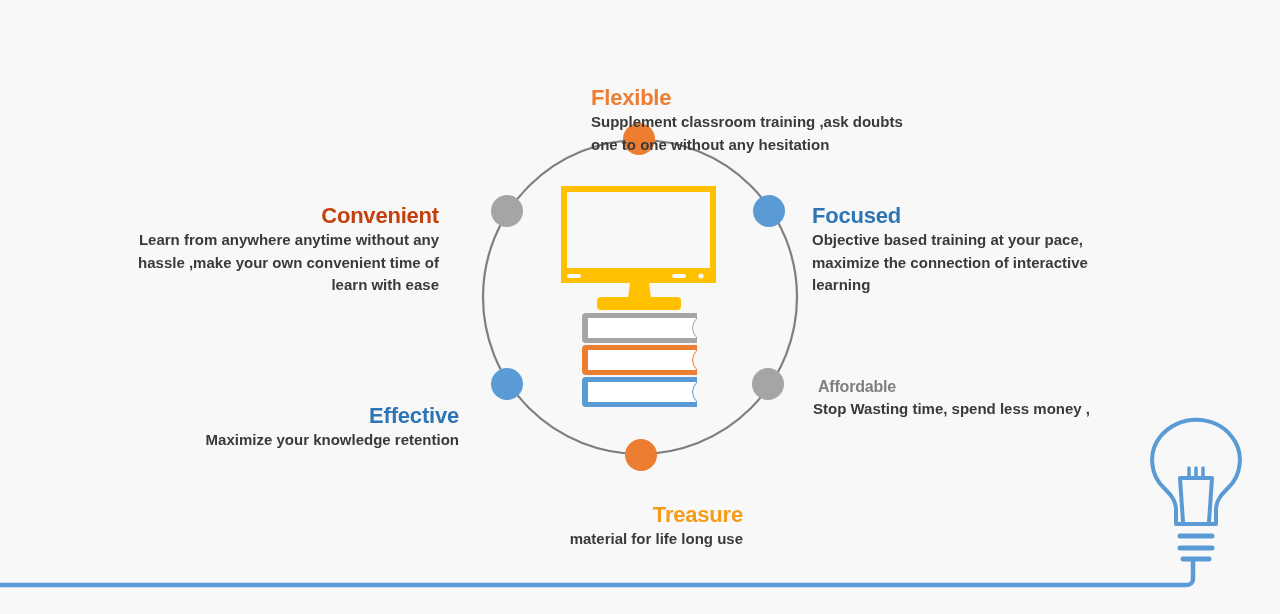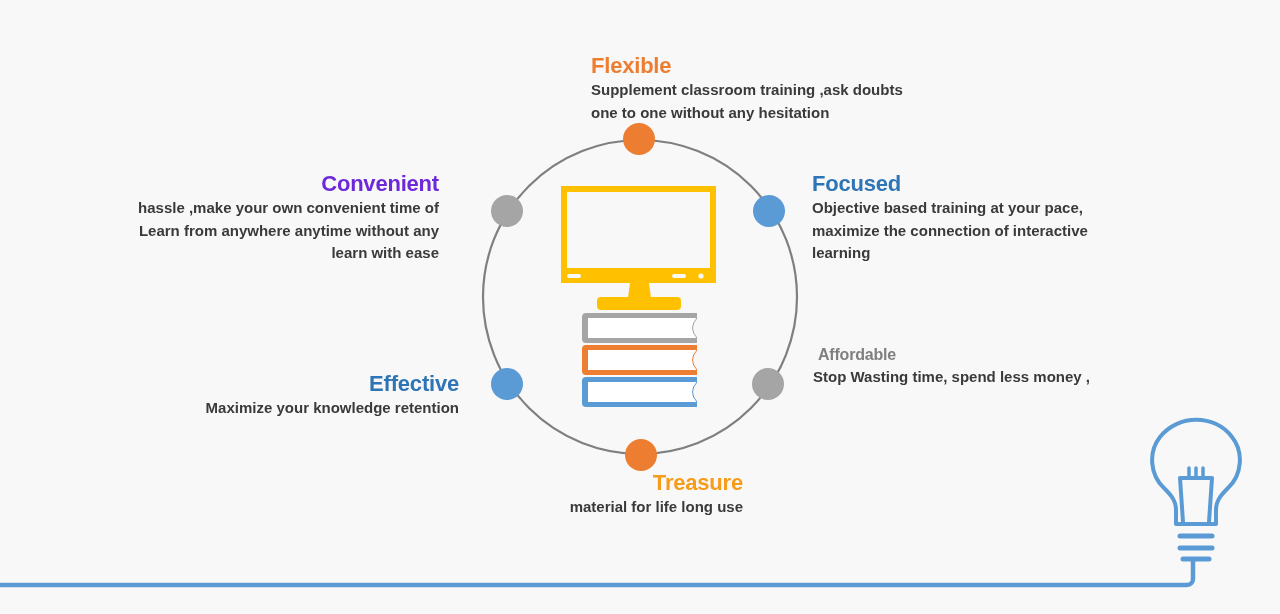--- a/index.html
+++ b/index.html
@@ -2,21 +2,21 @@
 <html><head>
 <meta charset="utf-8">
 <style>
   html, body { margin:0; padding:0; }
   body {
     width:1280px; height:614px; position:relative; overflow:hidden;
     background:#f8f8f8;
     font-family:"Liberation Sans", "DejaVu Sans", sans-serif;
   }
   .block { position:absolute; }
-  .title { font-weight:bold; font-size:22px; line-height:26px; letter-spacing:-0.2px; }
+  .title { font-weight:bold; font-size:22px; line-height:26px; letter-spacing:-0.2px;margin-top:32px; }
   .desc { font-weight:bold; font-size:15px; line-height:22.5px; color:#3a3a3a; }
   .right { text-align:right; }
   #art { position:absolute; left:0; top:0; }
 </style>
 </head>
 <body>
 
 <svg id="art" width="1280" height="614" viewBox="0 0 1280 614">
 
   <circle cx="640" cy="297" r="157" fill="none" stroke="#7f7f7f" stroke-width="2.2"></circle>
@@ -68,24 +68,24 @@
 
 <div class="block" style="left:591px; top:53px;">
   <div class="title" style="color:#ed7d31;">Flexible</div>
   <div class="desc">
     <div>Supplement classroom training ,ask doubts</div>
     <div>one to one without any hesitation</div>
   </div>
 </div>
 
 <div class="block right" style="right:841px; top:171px;">
-  <div class="title" style="color:#6d28d9;">Convenient</div>
+  <div class="title" style="color:#c2410c;">Convenient</div>
   <div class="desc">
+    <div>Learn from anywhere anytime without any</div>
     <div>hassle ,make your own convenient time of</div>
-    <div>Learn from anywhere anytime without any</div>
     <div>learn with ease</div>
   </div>
 </div>
 
 <div class="block" style="left:812px; top:171px;">
   <div class="title" style="color:#2e75b6;">Focused</div>
   <div class="desc">
     <div>Objective based training at your pace,</div>
     <div>maximize the connection of interactive</div>
     <div>learning</div>

